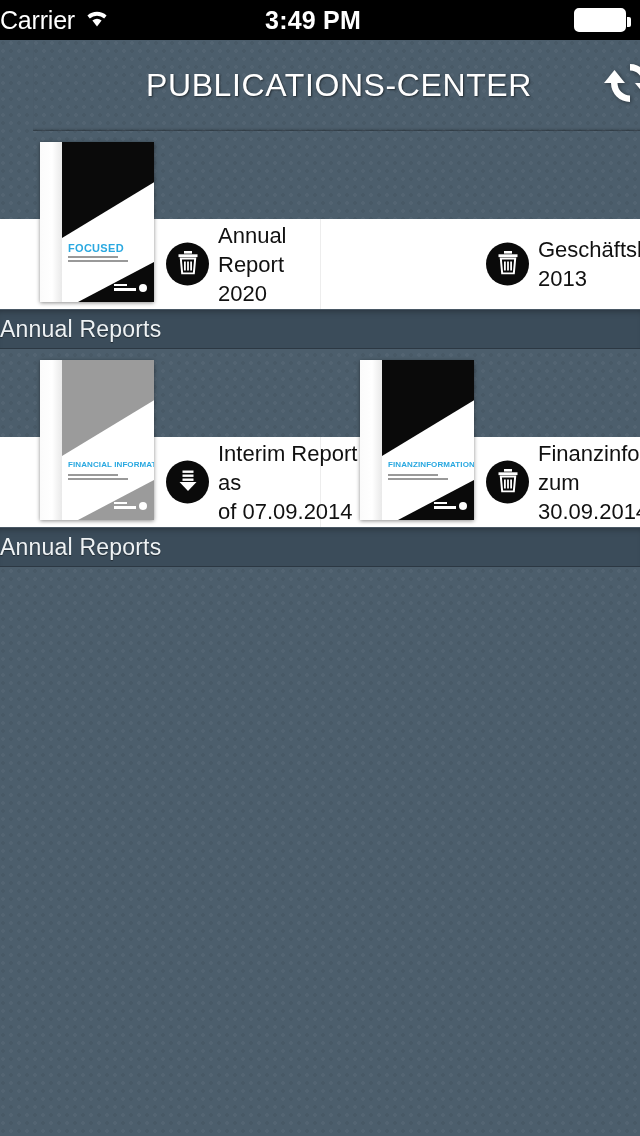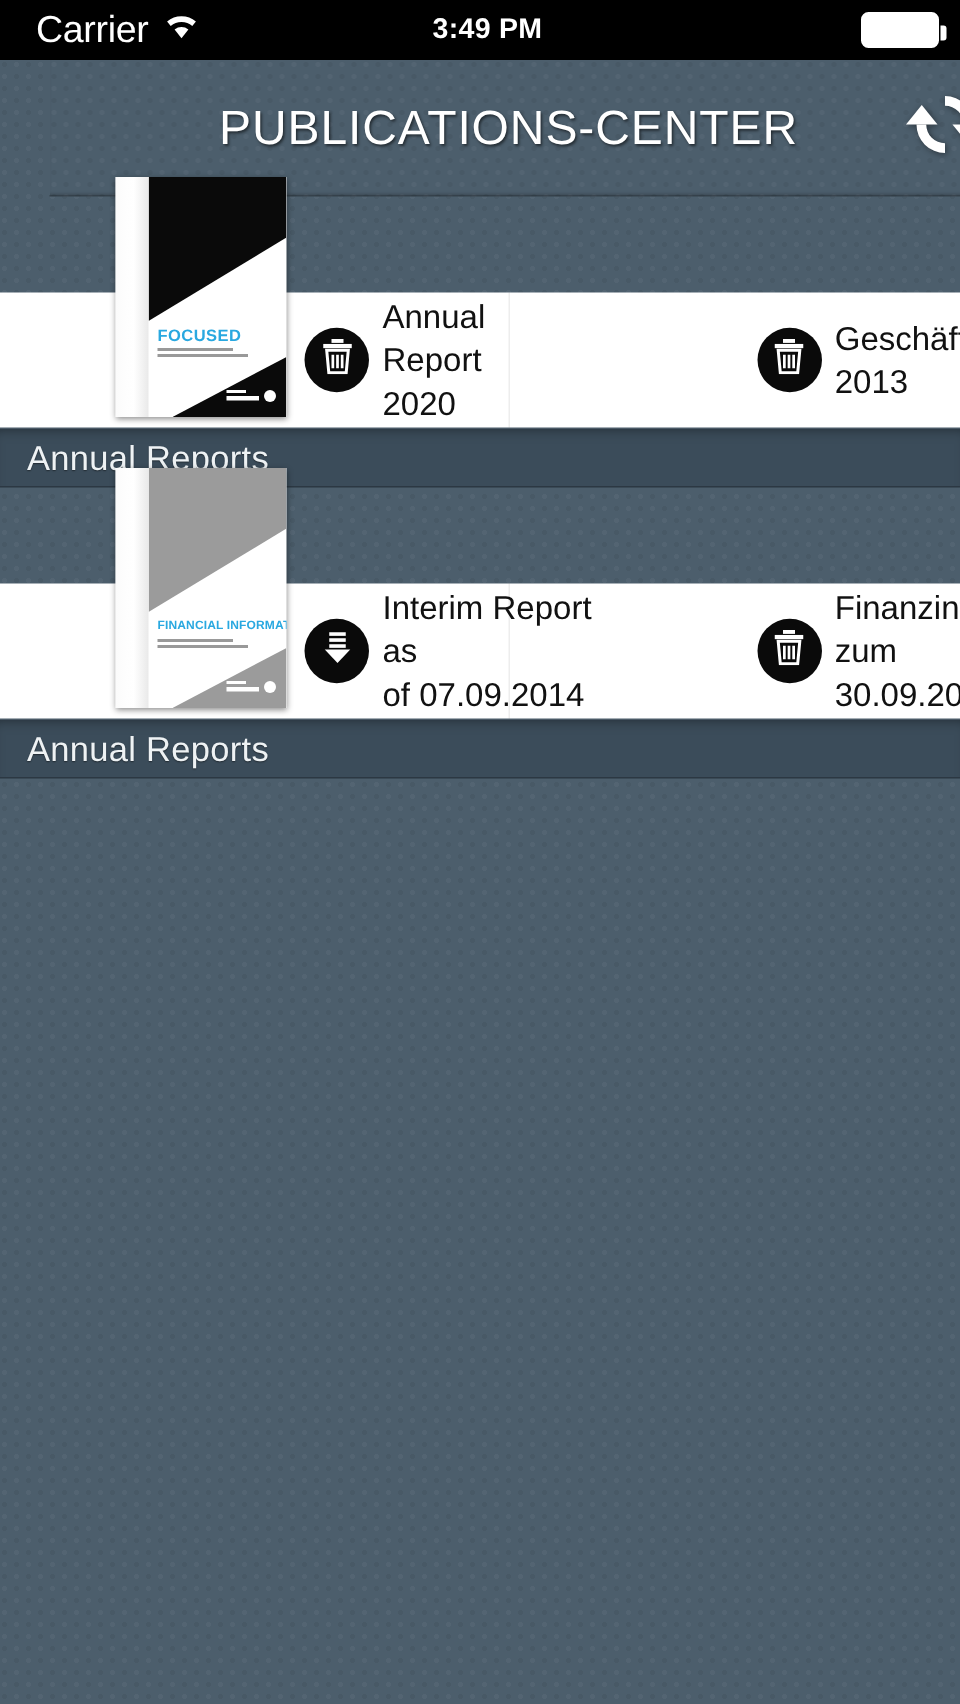--- a/index.html
+++ b/index.html
@@ -23,23 +23,23 @@
   }
 
   #screen { position:relative; width:640px; height:1136px; }
 
   
   #status-bar {
     position:absolute; top:0; left:0; width:640px; height:40px;
     background:#000; color:#fff;
     display:flex; align-items:center;
   }
-  .sb-left { display:flex; align-items:center; gap:9px; padding-left:24px; flex:1; }
+  .sb-left { display:flex; align-items:center; gap:9px; padding-left:0; flex:1; }
   .sb-carrier { font-size:25px; letter-spacing:-0.2px; }
-  .sb-center { font-size:19px; font-weight:bold; letter-spacing:0.2px; }
+  .sb-center { font-size:25px; font-weight:bold; letter-spacing:0.2px; }
   .sb-right { flex:1; display:flex; justify-content:flex-end; align-items:center; padding-right:14px; }
   .battery {
     width:52px; height:24px; border:2.5px solid #fff; border-radius:5px;
     position:relative; background:#fff;
   }
   .battery::after {
     content:""; position:absolute; right:-7px; top:7px;
     width:4px; height:10px; background:#fff; border-radius:0 2px 2px 0;
   }
 
@@ -65,24 +65,23 @@
 
   
   #content { position:absolute; top:131px; left:0; width:640px; bottom:0; }
 
   .section { position:relative; }
 
   
   .row-band {
     position:relative;
     height:90px;
-    margin-top:64px;
+    margin-top:88px;
     background:#ffffff;
     display:flex;
-    padding-left:37px;
   }
 
   .cell {
     width:320px; height:90px;
     position:relative;
     display:flex; align-items:center;
     overflow:visible;
   }
   .cell + .cell::before {
     content:""; position:absolute; left:0; top:0; bottom:0;
@@ -151,21 +150,20 @@
     font-size:22px; line-height:29px; color:#111;
     width:140px;
     white-space:pre-line;
   }
 
   
   .section-header {
     height:40px;
     background:#3b4c5a;
     display:flex; align-items:center;
-    padding-left:18px;
     border-top:1px solid rgba(255,255,255,0.07);
     border-bottom:1px solid rgba(0,0,0,0.25);
     box-shadow:inset 0 6px 9px -7px rgba(0,0,0,0.55);
   }
   .section-header-title {
     font-size:23px; color:#eef2f4; letter-spacing:0.2px;
     text-shadow:0 1px 1px rgba(0,0,0,0.45);
   }
 </style>
 </head>
@@ -282,20 +280,31 @@
                 <rect x="5.5" y="10" width="11" height="2.4" fill="#fff"></rect>
                 <path d="M11 22.5 L2.5 13.5 L7.6 13.5 L7.6 13.5 L14.4 13.5 L19.5 13.5 Z" fill="#fff"></path>
               </svg>
             </span>
           </div>
           <div class="cell-label">Interim Report as
 of 07.09.2014</div>
         </div>
 
         <div class="cell">
+          <div class="cover">
+            <div class="spine"></div>
+            <div class="tri-top" style="background:#0a0a0a"></div>
+            <div class="cov-title small">FINANZINFORMATION</div>
+            <div class="cov-sub"></div>
+            <div class="tri-bot" style="background:#0a0a0a"></div>
+            <div class="cov-logo">
+              <span class="lg-text"></span>
+                <span class="lg-dot"></span>
+            </div>
+          </div>
           <div class="action-icon">
             <span>
               <svg width="22" height="24" viewBox="0 0 22 24">
                 <rect x="7" y="0.5" width="8" height="2.6" fill="#fff"></rect>
                 <rect x="1.5" y="3.8" width="19" height="2.8" fill="#fff"></rect>
                 <path d="M3.8 8 L18.2 8 L16.8 23 L5.2 23 Z" fill="none" stroke="#fff" stroke-width="2"></path>
                 <rect x="7" y="11" width="1.8" height="9" fill="#fff"></rect>
                 <rect x="10.1" y="11" width="1.8" height="9" fill="#fff"></rect>
                 <rect x="13.2" y="11" width="1.8" height="9" fill="#fff"></rect>
               </svg>

